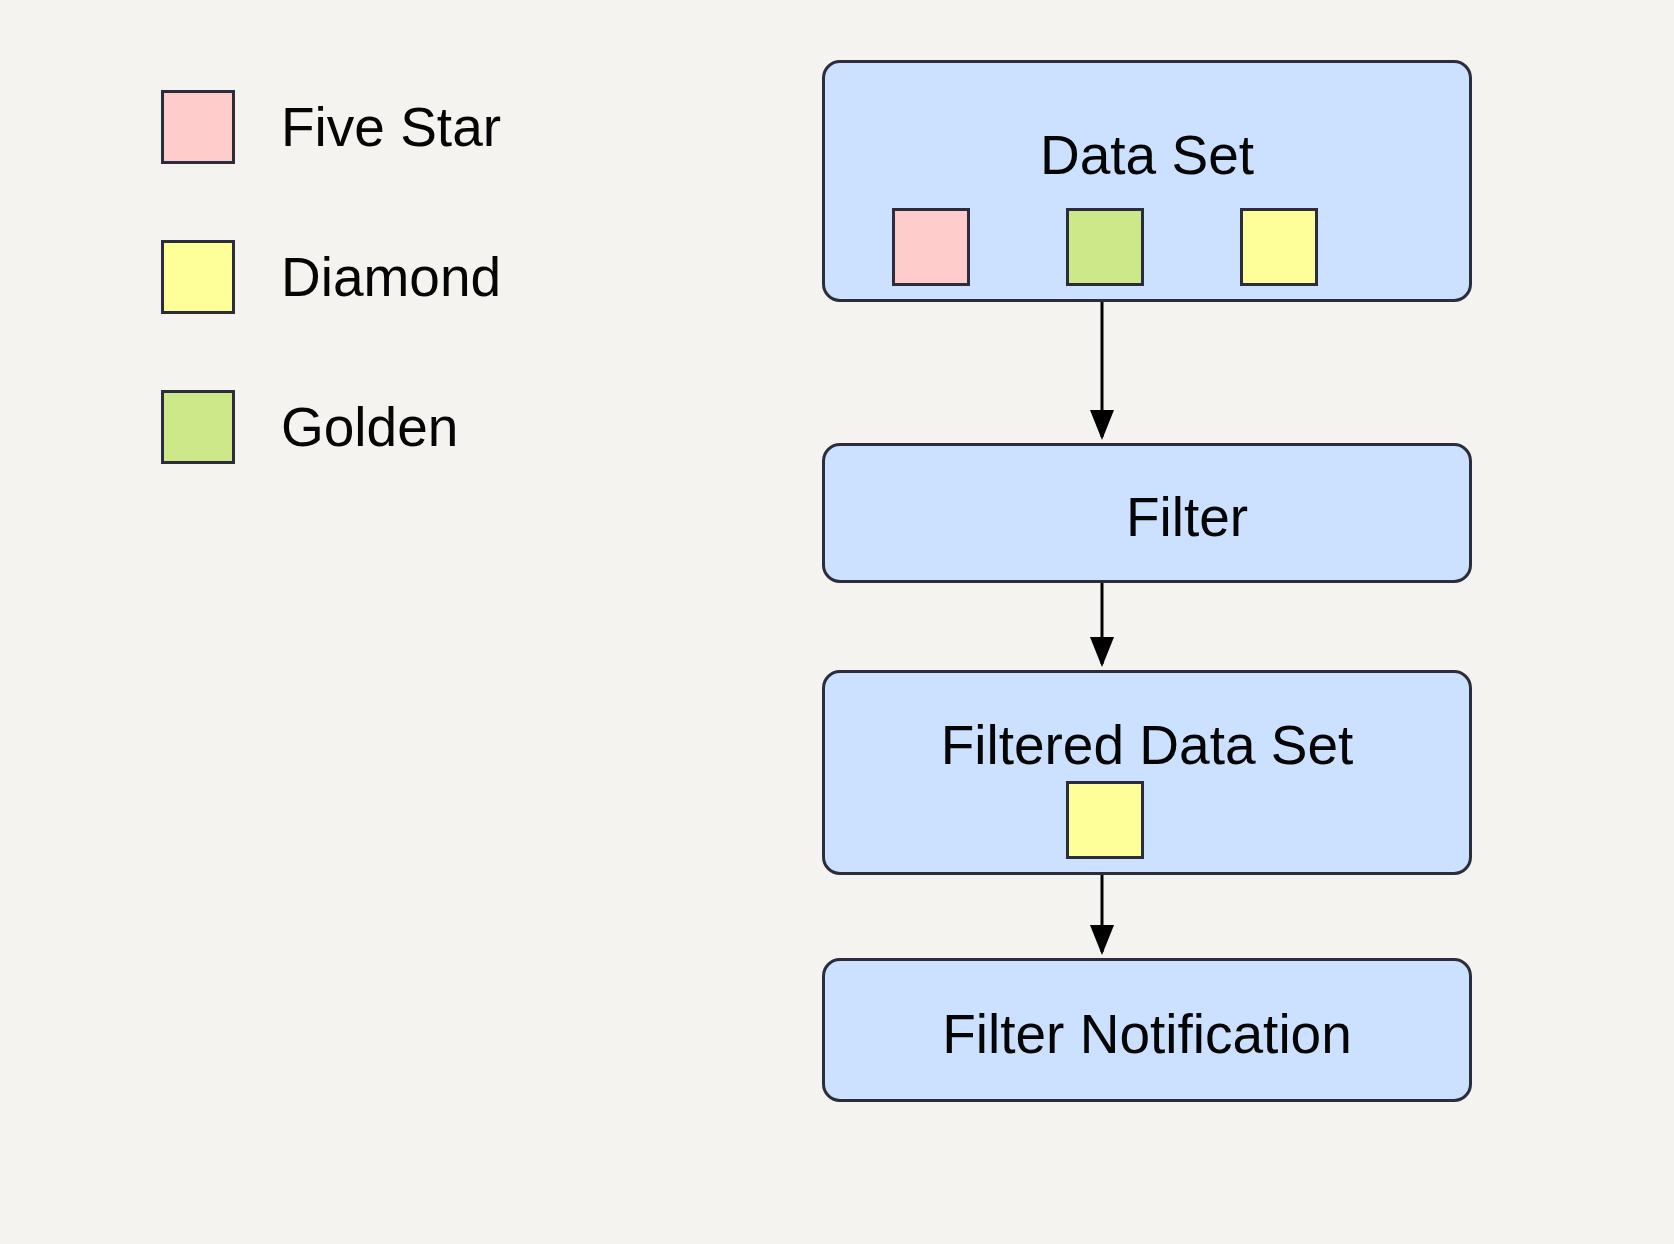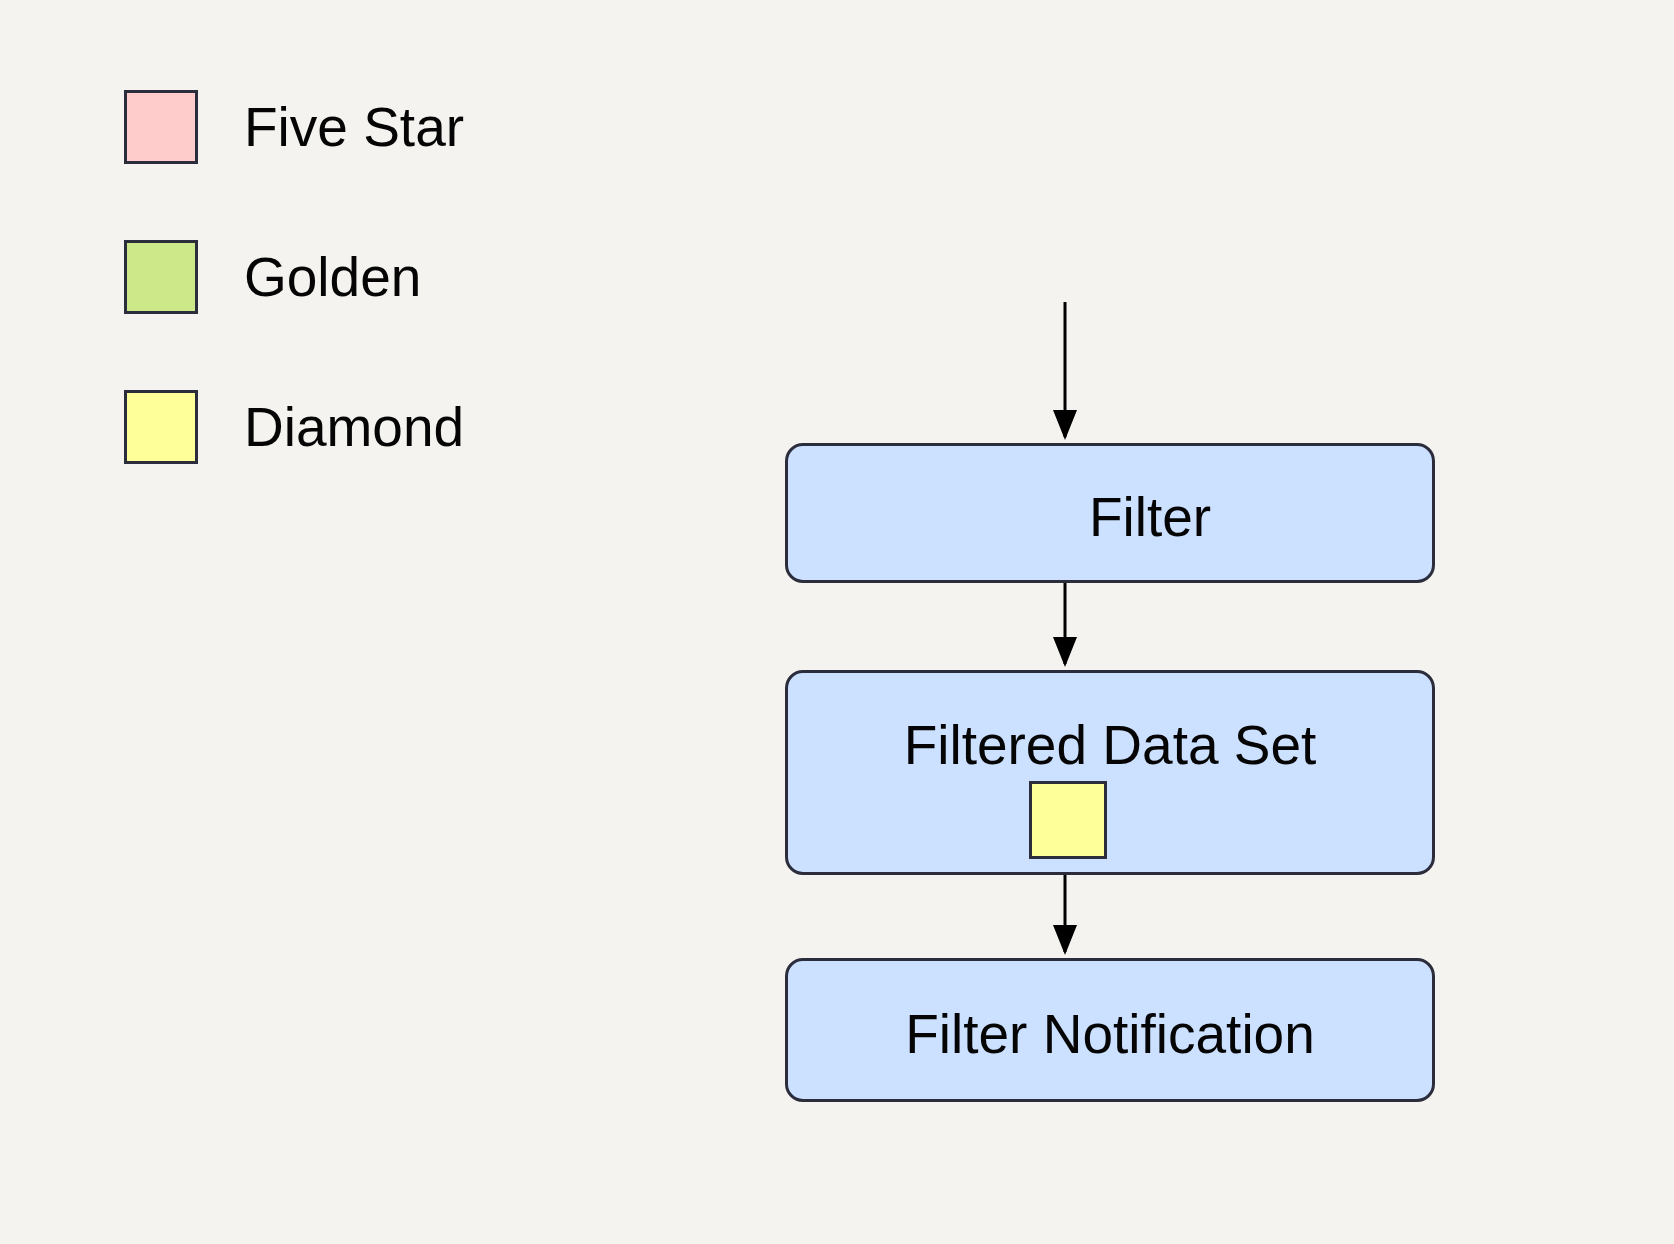--- a/index.html
+++ b/index.html
@@ -13,20 +13,21 @@
     background: #f4f3ef;
     font-family: "Liberation Sans", sans-serif;
     overflow: hidden;
     position: relative;
   }
 
   #canvas {
     position: relative;
     width: 1470px;
     height: 1244px;
+    margin-left: 37px;
   }
 
   
   #legend {
     position: absolute;
     left: 124px;
     top: 88px;
     width: 520px;
   }
   .legend-row {
@@ -110,45 +111,51 @@
 <div id="canvas">
 
   <div id="legend">
 
     <div class="legend-row">
       <span class="legend-swatch" style="background:#ffcccc"></span>
       <span class="legend-label">Five Star</span>
     </div>
 
     <div class="legend-row">
-      <span class="legend-swatch" style="background:#cce888"></span>
-      <span class="legend-label">Golden</span>
+      <span class="legend-swatch" style="background:#ffff99"></span>
+      <span class="legend-label">Diamond</span>
     </div>
 
     <div class="legend-row">
-      <span class="legend-swatch" style="background:#ffff99"></span>
-      <span class="legend-label">Diamond</span>
+      <span class="legend-swatch" style="background:#cce888"></span>
+      <span class="legend-label">Golden</span>
     </div>
 
   </div>
 
   <svg class="arrow-layer" viewBox="0 0 1674 1244" width="1674" height="1244">
     <defs>
       <marker id="arrowhead" markerWidth="10" markerHeight="10" refX="9" refY="5" orient="auto" markerUnits="strokeWidth">
         <path d="M 0 1 L 10 5 L 0 9 z" fill="#000000"></path>
       </marker>
     </defs>
 
     <line x1="1065" y1="302" x2="1065" y2="437" stroke="#000000" stroke-width="3" marker-end="url(#arrowhead)"></line>
 
     <line x1="1065" y1="583" x2="1065" y2="664" stroke="#000000" stroke-width="3" marker-end="url(#arrowhead)"></line>
 
     <line x1="1065" y1="875" x2="1065" y2="952" stroke="#000000" stroke-width="3" marker-end="url(#arrowhead)"></line>
   </svg>
 
+  <div class="node" id="node-dataset">
+    <div class="node-title">Data Set</div>
+    <span class="chip" id="chip-ds-0" style="background:#ffcccc"></span>
+    <span class="chip" id="chip-ds-1" style="background:#cce888"></span>
+    <span class="chip" id="chip-ds-2" style="background:#ffff99"></span>
+  </div>
 
   <div class="node" id="node-filter">
     <div class="node-title">Filter</div>
   </div>
 
   <div class="node" id="node-filtered-dataset">
     <div class="node-title">Filtered Data Set</div>
     <span class="chip" id="chip-fds-0" style="background:#ffff99"></span>
   </div>
 

